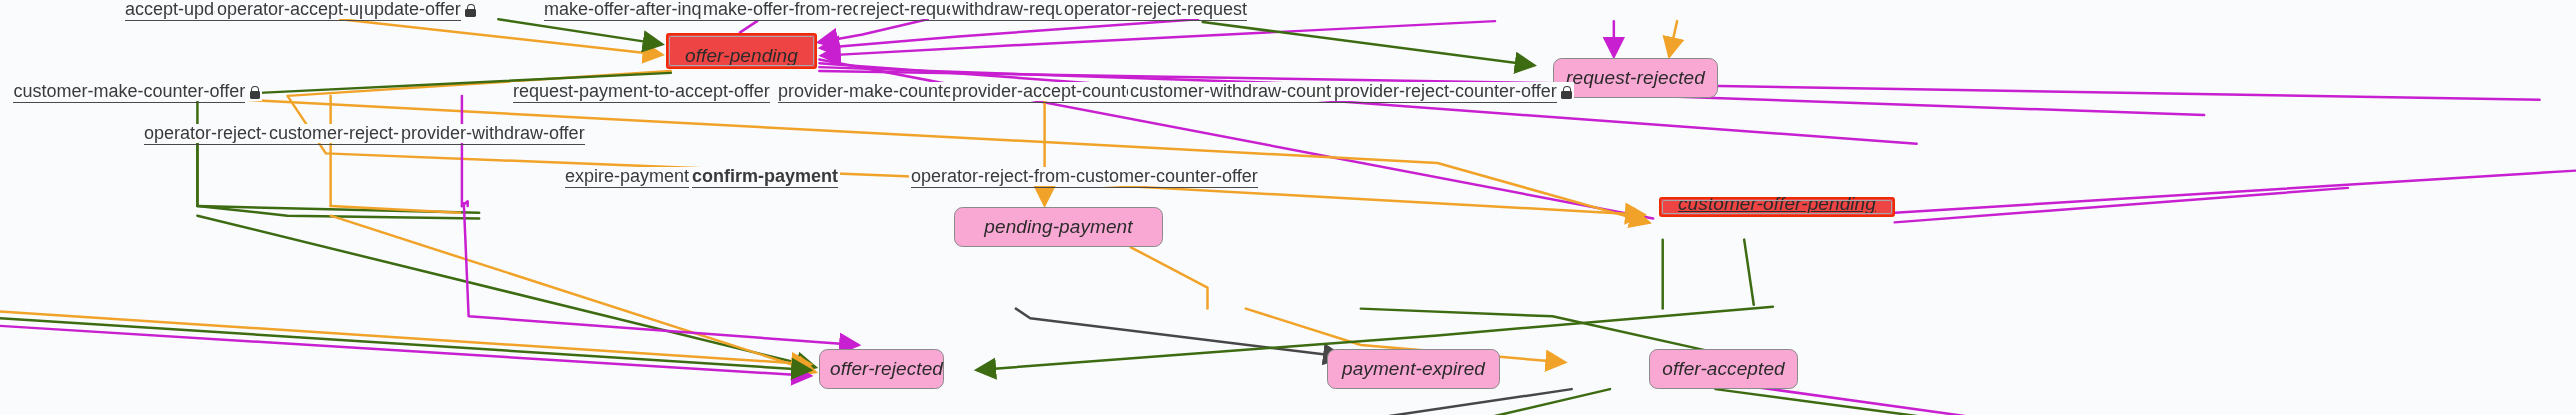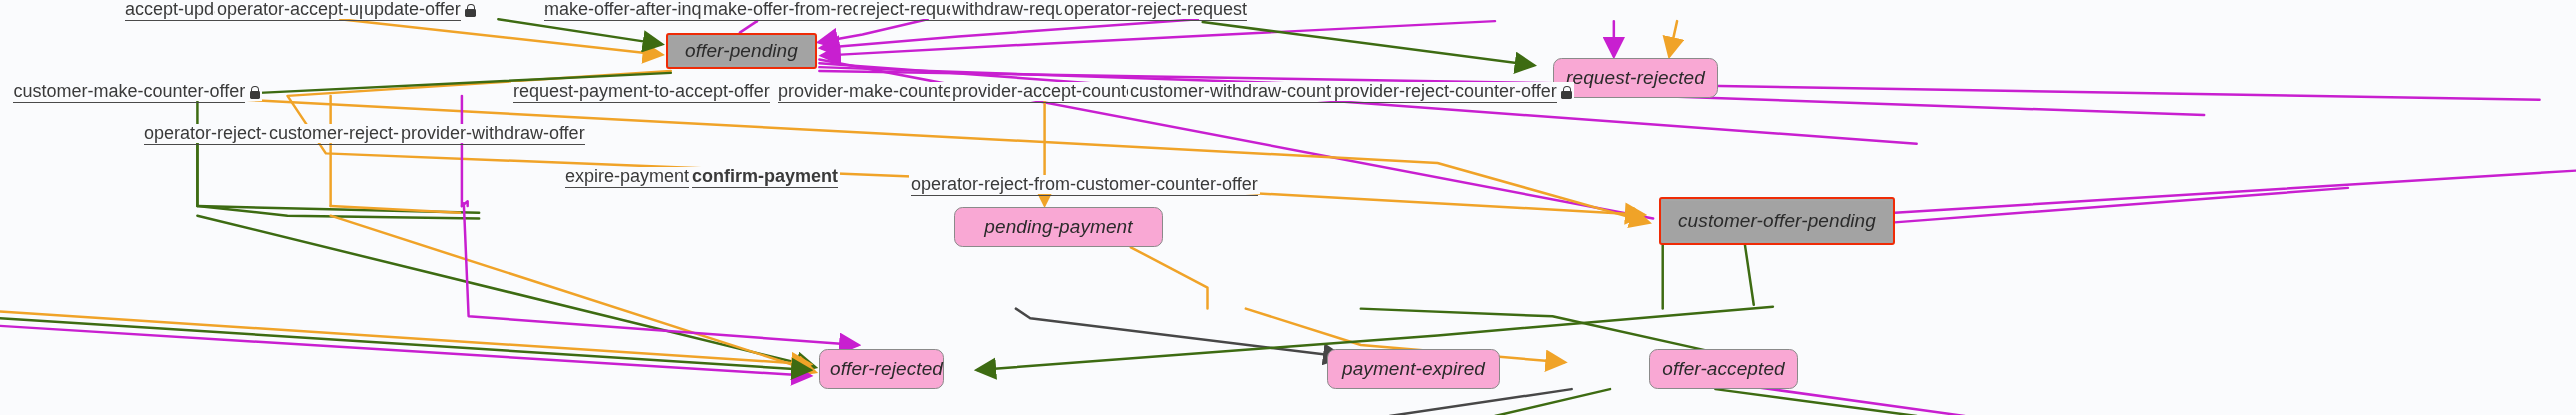--- a/index.html
+++ b/index.html
@@ -22,24 +22,25 @@
     border:1.5px solid #8a8a8a;
     border-radius:8.6px;
     font-style:italic;
     font-size:19px;
     color:#2b2b2b;
     letter-spacing:0.1px;
     white-space:nowrap;
     z-index:3;
   }
   .node.highlight{
-    background:#a3a3a3;
+    background:#ef4444;
     border:2.9px solid #ef2b06;
     border-radius:2.9px;
     color:#2b2b2b;
+    align-items:flex-end;
   }
   .node.highlight .inner{
     position:absolute;inset:1px;
     border:1px solid #a6a6a6;
     border-radius:1.9px;
     pointer-events:none;
   }
 
   
   .elabel{
@@ -173,21 +174,21 @@
       <div class="node highlight" style="left: 666px; top: 33px; width: 151px; height: 36px;">
         <span class="inner"></span>
         <span>offer-pending</span>
       </div>
       <div class="node" style="left: 1553px; top: 58px; width: 165px; height: 40px;">
         <span>request-rejected</span>
       </div>
       <div class="node" style="left: 954px; top: 207px; width: 209px; height: 40px;">
         <span>pending-payment</span>
       </div>
-      <div class="node highlight" style="left: 1659px; top: 197px; width: 236px; height: 48px;">
+      <div class="node highlight" style="left: 1659px; top: 197px; width: 236px; height: 20px; text-decoration: underline;">
         <span class="inner"></span>
         <span>customer-offer-pending</span>
       </div>
       <div class="node" style="left: 819px; top: 349px; width: 125px; height: 40px; justify-content: flex-end;">
         <span>offer-rejected</span>
       </div>
       <div class="node" style="left: 1327px; top: 349px; width: 173px; height: 40px;">
         <span>payment-expired</span>
       </div>
       <div class="node" style="left: 1649px; top: 349px; width: 149px; height: 40px;">
@@ -207,17 +208,17 @@
       <div class="elabel" style="left: 511px; top: 82px;"><span class="txt">request-payment-to-accept-offer</span></div>
       <div class="elabel" style="left: 776px; top: 82px;"><span class="txt">provider-make-counter-offer</span><span class="lock"></span></div>
       <div class="elabel" style="left: 950px; top: 82px;"><span class="txt">provider-accept-counter-offer</span></div>
       <div class="elabel" style="left: 1128px; top: 82px;"><span class="txt">customer-withdraw-counter-offer</span><span class="lock"></span></div>
       <div class="elabel" style="left: 1332px; top: 82px;"><span class="txt">provider-reject-counter-offer</span><span class="lock"></span></div>
       <div class="elabel" style="left: 142px; top: 124px;"><span class="txt">operator-reject-offer</span></div>
       <div class="elabel" style="left: 267px; top: 124px;"><span class="txt">customer-reject-offer</span></div>
       <div class="elabel" style="left: 399px; top: 124px; text-align: center;"><span class="txt">provider-withdraw-offer</span></div>
       <div class="elabel" style="left: 563px; top: 167px;"><span class="txt">expire-payment</span></div>
       <div class="elabel" style="left: 690px; top: 167px; font-weight: bold;"><span class="txt">confirm-payment</span></div>
-      <div class="elabel" style="left: 909px; top: 167px; margin-top: 8px;"><span class="txt">operator-reject-from-customer-counter-offer</span></div>
+      <div class="elabel" style="left: 909px; top: 167px;"><span class="txt">operator-reject-from-customer-counter-offer</span></div>
     </div>
 
 </div>
 
 
 </body></html>

